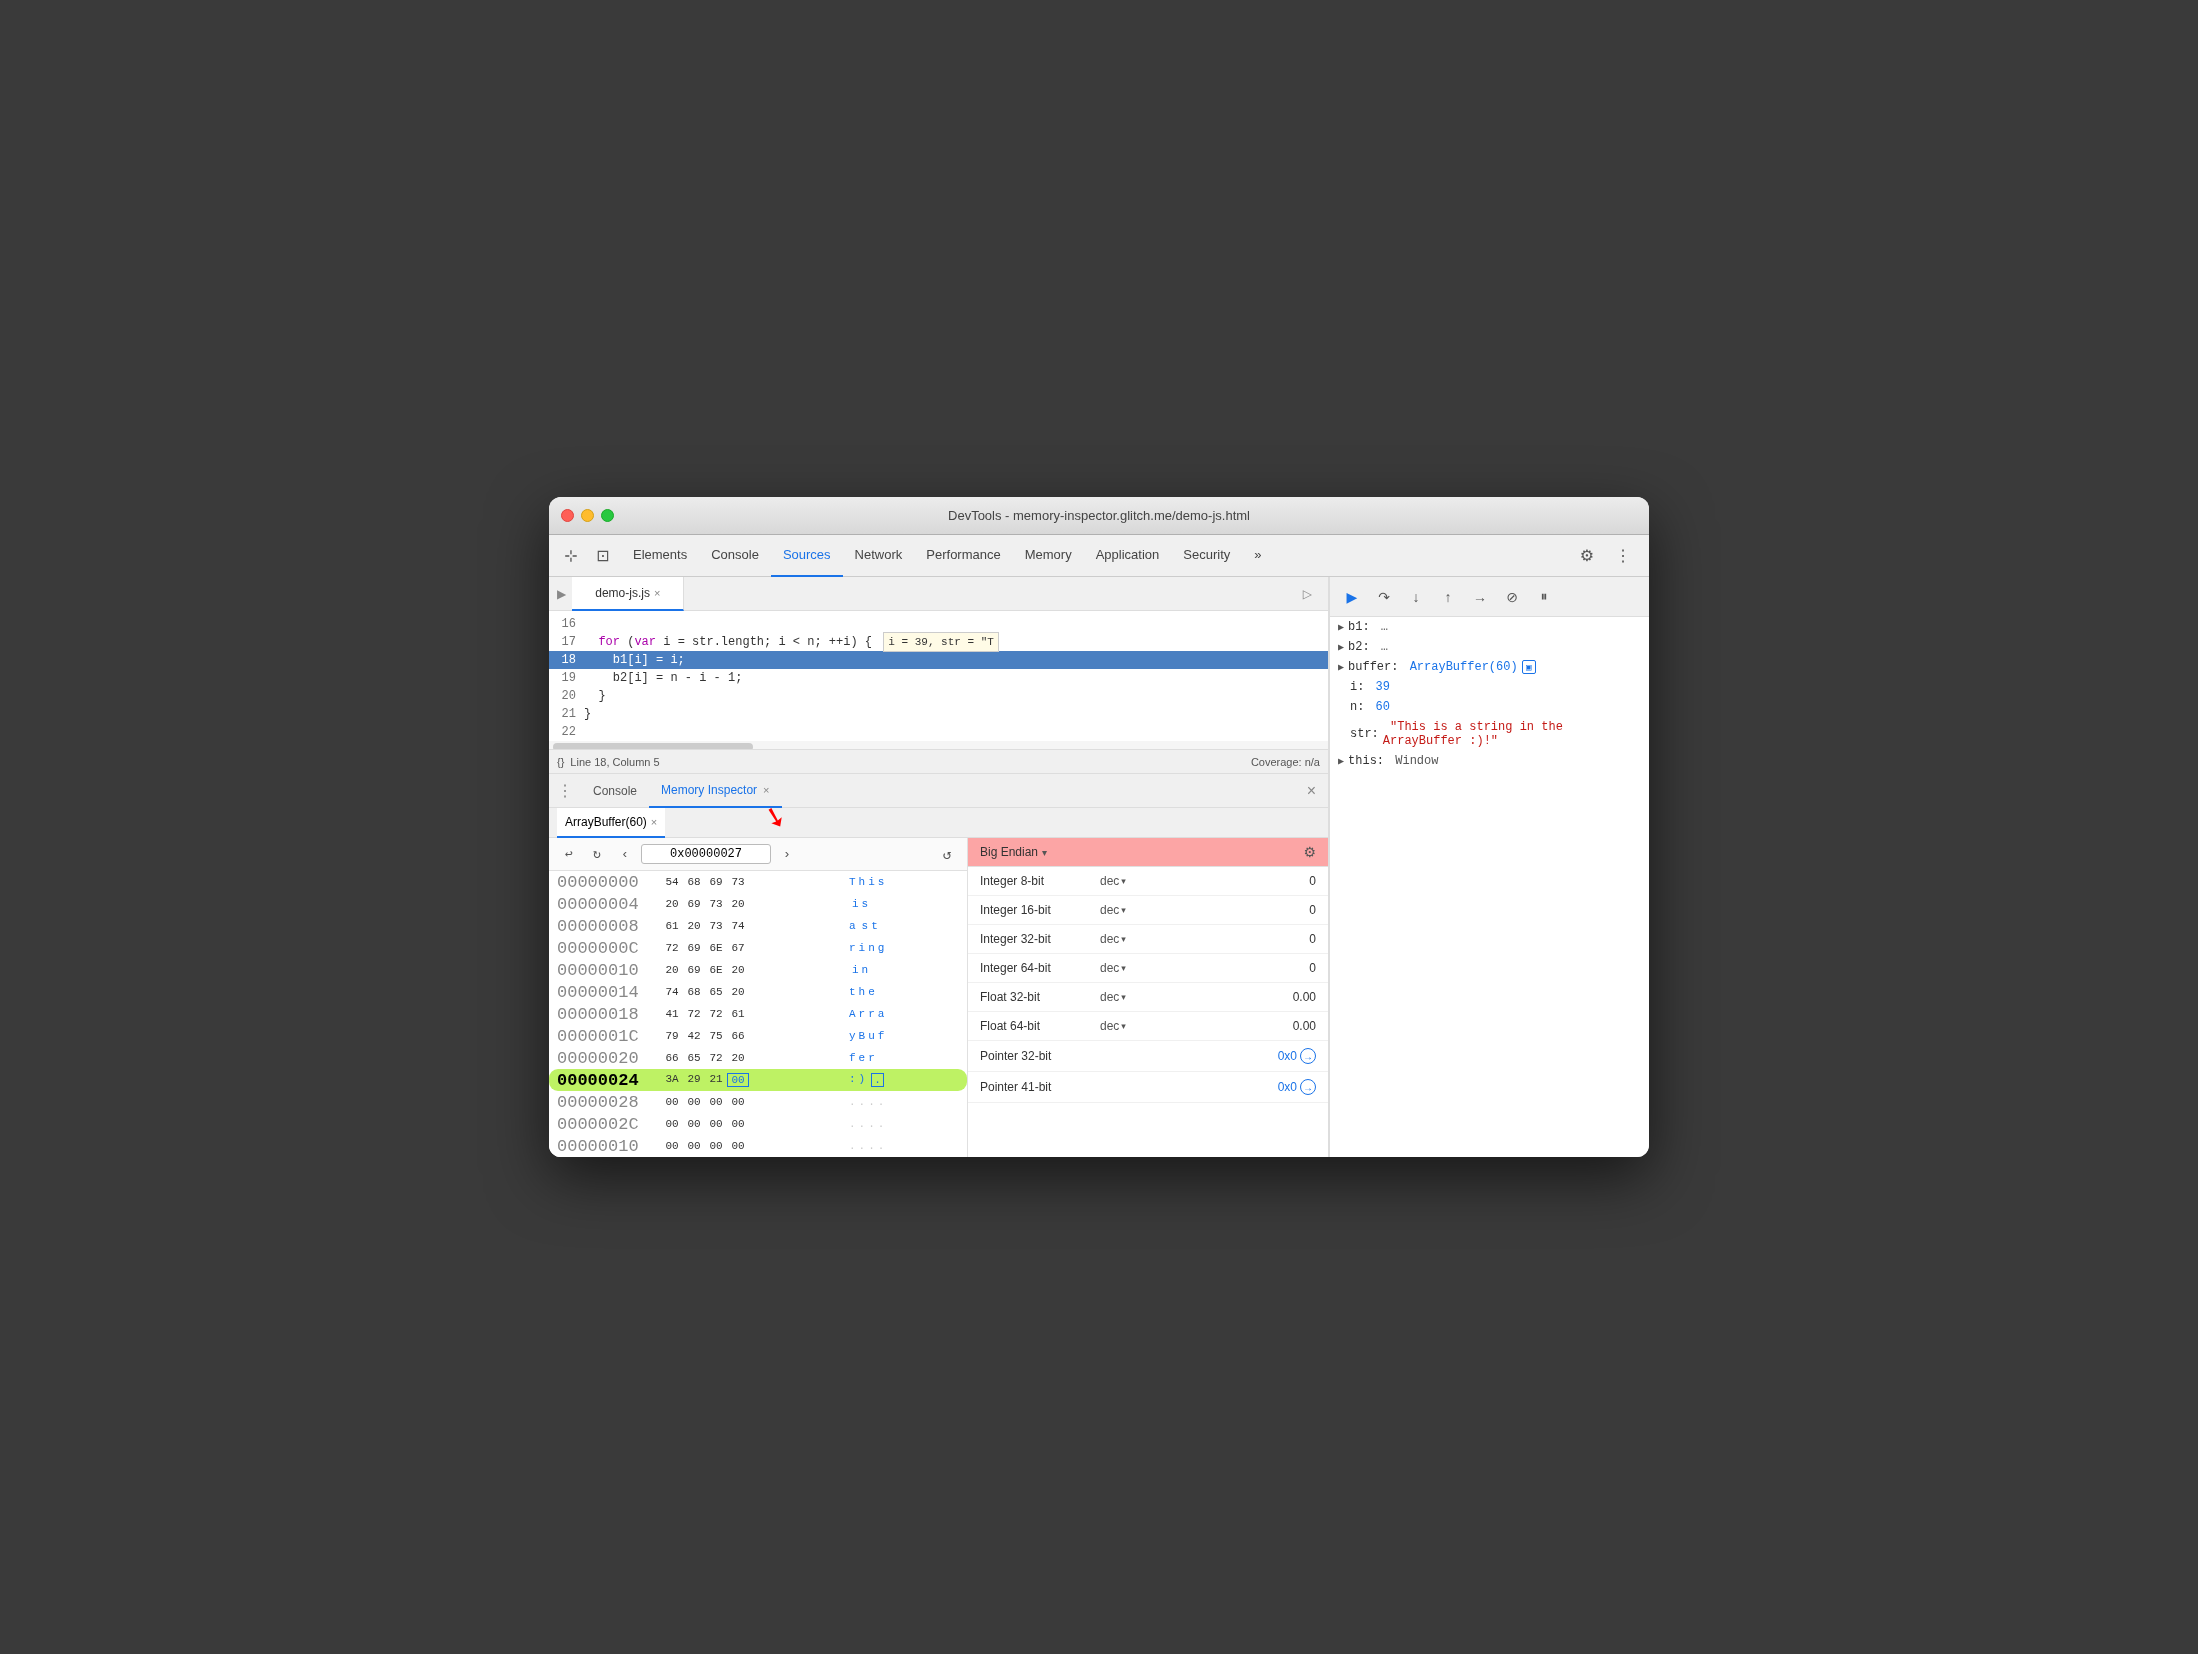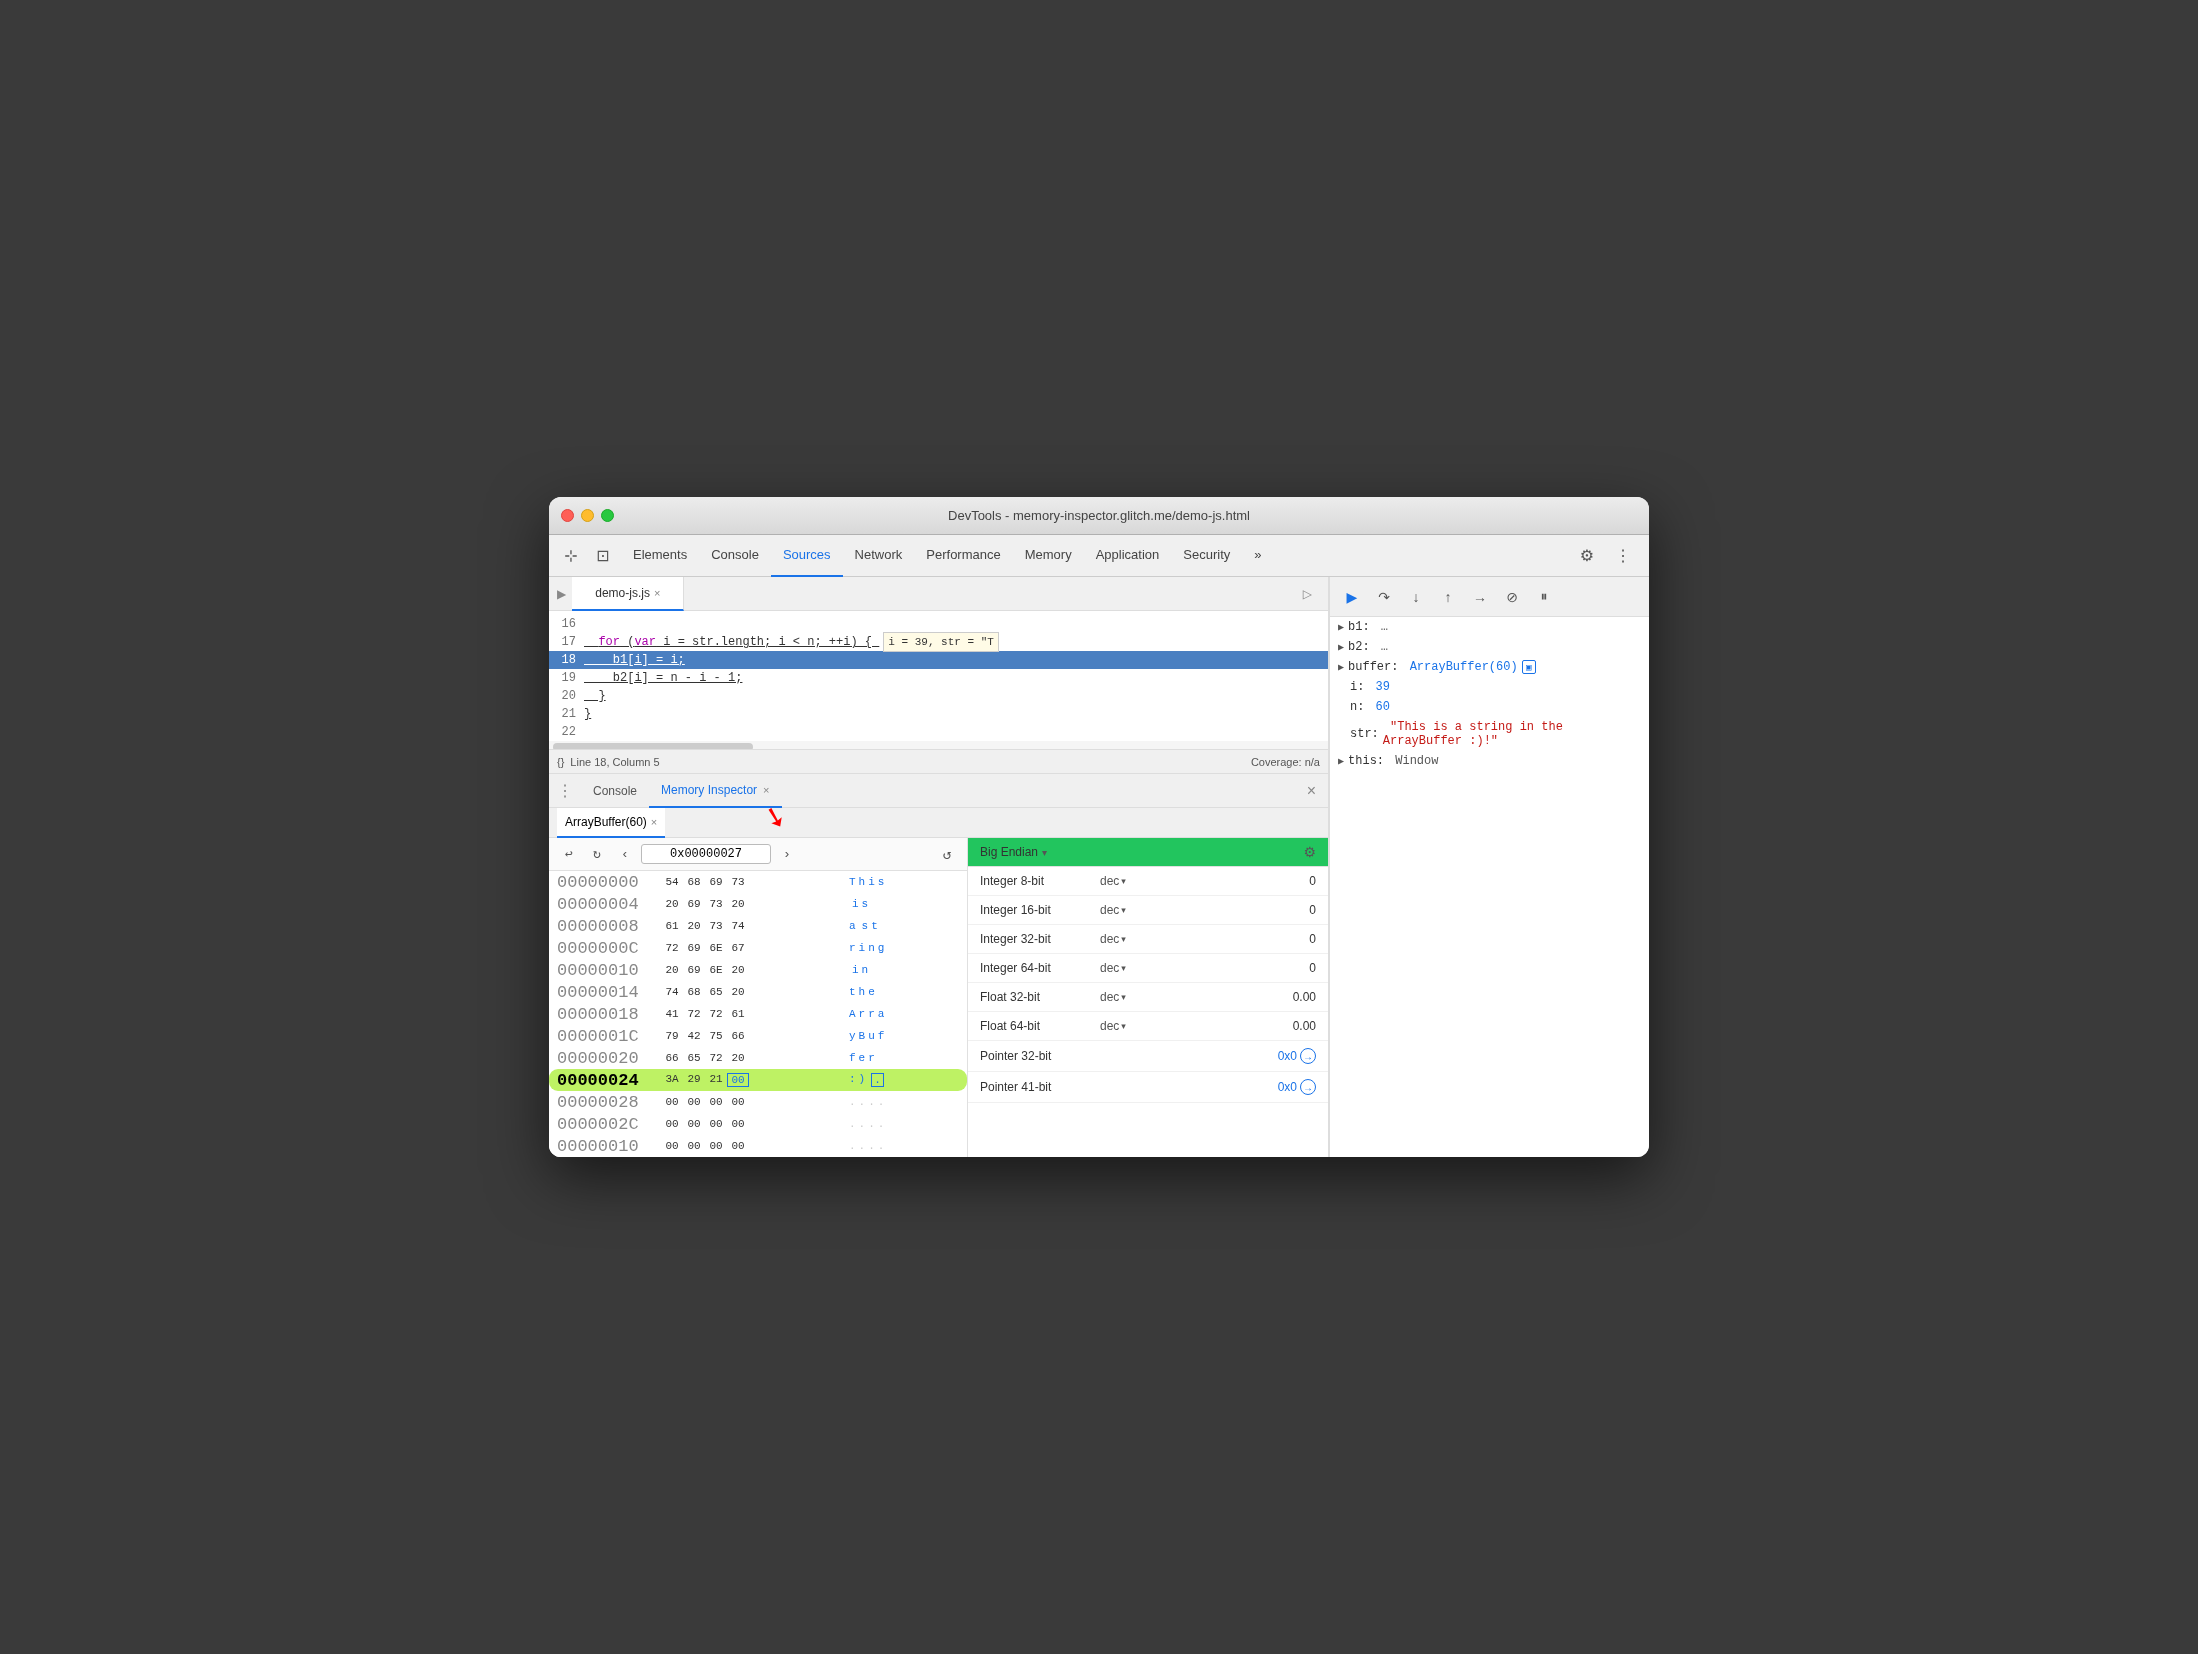--- a/index.html
+++ b/index.html
@@ -151,21 +151,20 @@
       color: #737373;
       user-select: none;
       flex-shrink: 0;
     }
     .code-line.highlighted .line-num {
       color: #fff;
     }
     .line-content {
       color: #333;
       flex: 1;
-      text-decoration: underline;
     }
     .code-line.highlighted .line-content {
       color: #fff;
     }
     .kw { color: #aa00aa; }
     .tooltip-inline {
       display: inline-block;
       background: #fffbe6;
       border: 1px solid #ccc;
       padding: 0 4px;
@@ -358,21 +357,21 @@
       font-size: 12px;
       background: #fff;
       display: flex;
       flex-direction: column;
     }
     .inspector-toolbar {
       display: flex;
       align-items: center;
       padding: 6px 12px;
       border-bottom: 1px solid #e0e0e0;
-      background: #22c55e;
+      background: #fca5a5;
       gap: 8px;
     }
     .endian-select {
       display: flex;
       align-items: center;
       gap: 4px;
       font-size: 12px;
       color: #333;
       cursor: pointer;
     }

